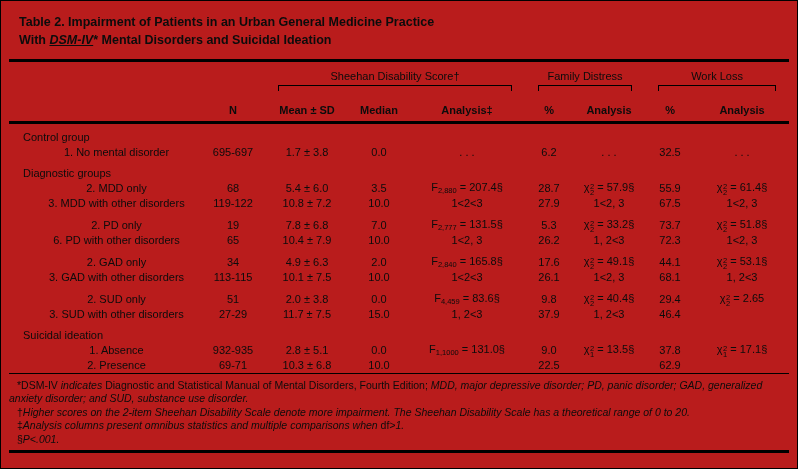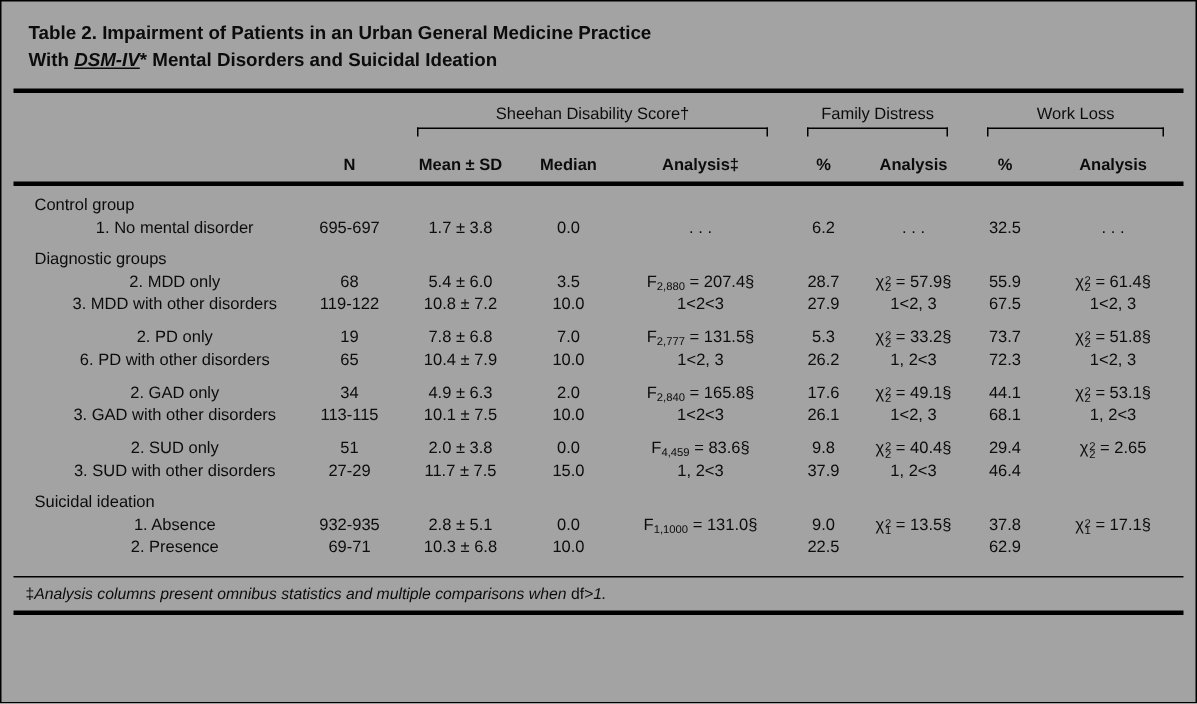--- a/index.html
+++ b/index.html
@@ -1,18 +1,18 @@
 <!DOCTYPE html>
 <html><head>
 <meta charset="utf-8">
 <style>
   html,body { margin:0; padding:0; background:#fff; }
   .card {
     width:798px; height:469px; box-sizing:border-box;
-    border:1px solid #000; background:#a3a3a3; overflow:hidden;
+    border:1px solid #000; background:#b91c1c; overflow:hidden;
     font-family:"Liberation Sans", sans-serif; color:#0c0c0c;
     -webkit-font-smoothing:antialiased;
   }
   .title { padding:12px 18px 10px 18px; font-weight:bold; font-size:12.5px; line-height:18px; }
   .title i { font-style:italic;text-decoration:underline; }
   .rule-thick  { height:3px;   background:#000; margin:0 8px; }
   .rule-thick2 { height:2.5px; background:#000; margin:0 8px; }
   .rule-thin   { height:1px;   background:#000; margin:0 8px; }
   table { border-collapse:collapse; table-layout:fixed; width:778px; margin:0 10px; font-size:11px; }
   th, td { padding:0; font-weight:normal; text-align:center; vertical-align:middle; overflow:hidden; white-space:nowrap; }
@@ -82,21 +82,21 @@
       <th>%</th>
       <th>Analysis</th>
       <th>%</th>
       <th>Analysis</th>
     </tr>
   </tbody>
     </table>
 
   <div class="rule-thick2"></div>
 
-  <table style="margin-bottom:11px">
+  <table style="">
     <colgroup>
       <col style="width:190px">
         <col style="width:64px">
         <col style="width:84px">
       <col style="width:60px">
         <col style="width:116px">
         <col style="width:48px">
       <col style="width:72px">
         <col style="width:50px">
         <col style="width:94px">
@@ -240,17 +240,20 @@
           <td></td>
           <td>62.9</td>
           <td></td>
         </tr>
       </tbody>
   </table>
 
   <div class="rule-thin"></div>
 
   <div class="footnotes">
+      <p class="fn"><span>*DSM-IV </span><i>indicates</i><span> Diagnostic and Statistical Manual of Mental Disorders, Fourth Edition; </span><i>MDD, major depressive disorder; PD, panic disorder; GAD, generalized anxiety disorder; and SUD, substance use disorder.</i></p>
+      <p class="fn"><span>†</span><i>Higher scores on the 2-item Sheehan Disability Scale denote more impairment. The Sheehan Disability Scale has a theoretical range of 0 to 20.</i></p>
       <p class="fn"><span>‡</span><i>Analysis columns present omnibus statistics and multiple comparisons when </i><span>df</span><i>&gt;1.</i></p>
+      <p class="fn"><span>§</span><i>P&lt;.001.</i></p>
     </div>
 
   <div class="rule-thick"></div>
 </div>
 
 </body></html>

